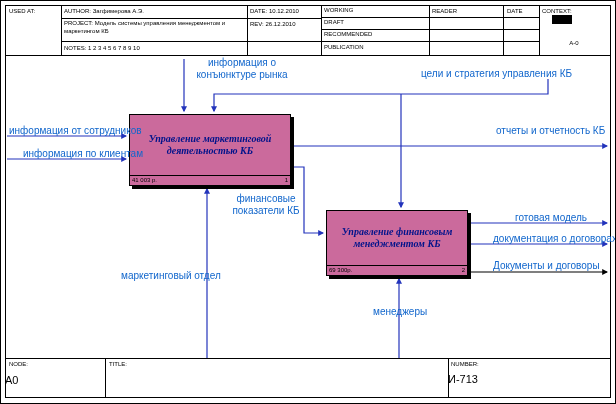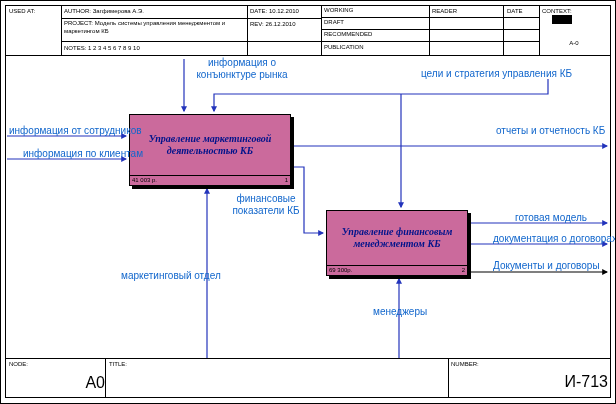--- a/index.html
+++ b/index.html
@@ -22,21 +22,21 @@
   .box-title{padding:0 4px 10px 4px;}
   .box-strip{position:absolute;left:0;right:0;bottom:0;height:9px;border-top:1px solid #000;
              display:flex;justify-content:space-between;align-items:center;padding:0 2px;
              font-family:"Liberation Sans",sans-serif;font-style:normal;font-weight:normal;
              font-size:6px;color:#000;}
   svg.arrows{position:absolute;left:0;top:0;z-index:1;}
   .ln-b{stroke:var(--arrow-blue,#2233bb);stroke-width:1.2;fill:none;}
   .ln-k{stroke:var(--arrow-black,#000);stroke-width:1.2;fill:none;}
   #mb path{fill:var(--arrow-blue,#2233bb);}
   #mk path{fill:var(--arrow-black,#000);}
-  .foot-big{position:absolute;font-size:16px;color:#000;text-align:right;}
+  .foot-big{position:absolute;font-size:11px;color:#000;text-align:left;}
   .foot-title{position:absolute;font-size:10.5px;color:#000;text-align:center;line-height:1.2;}
 </style>
 </head>
 <body>
 
 <div class="page">
   <div class="frame"></div>
 
   <div class="hline" style="left:4px;top:54px;width:606px;height:1px;"></div>
   <div class="vline" style="left:60px;top:4px;width:1px;height:50px;"></div>

